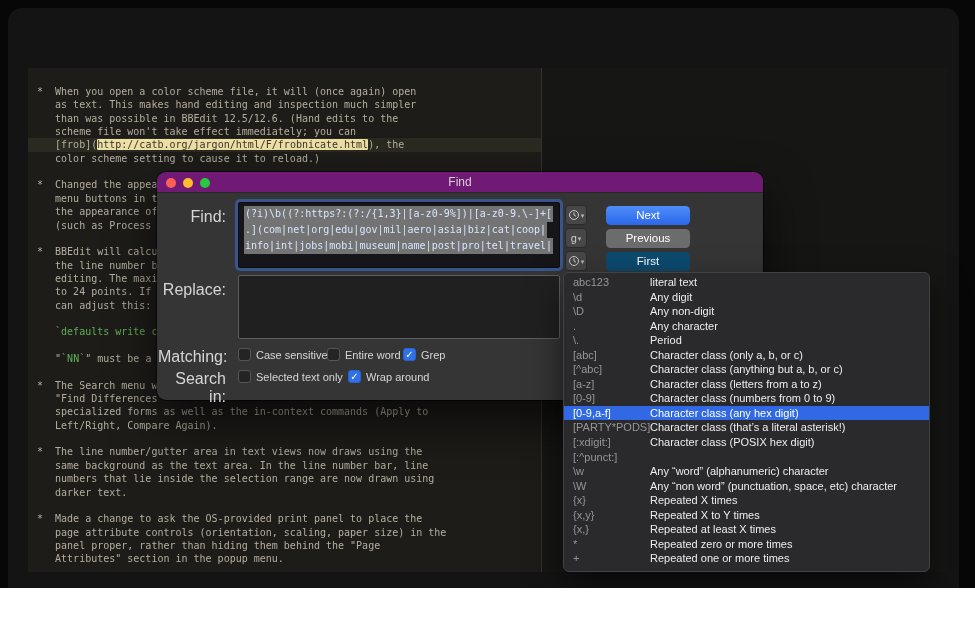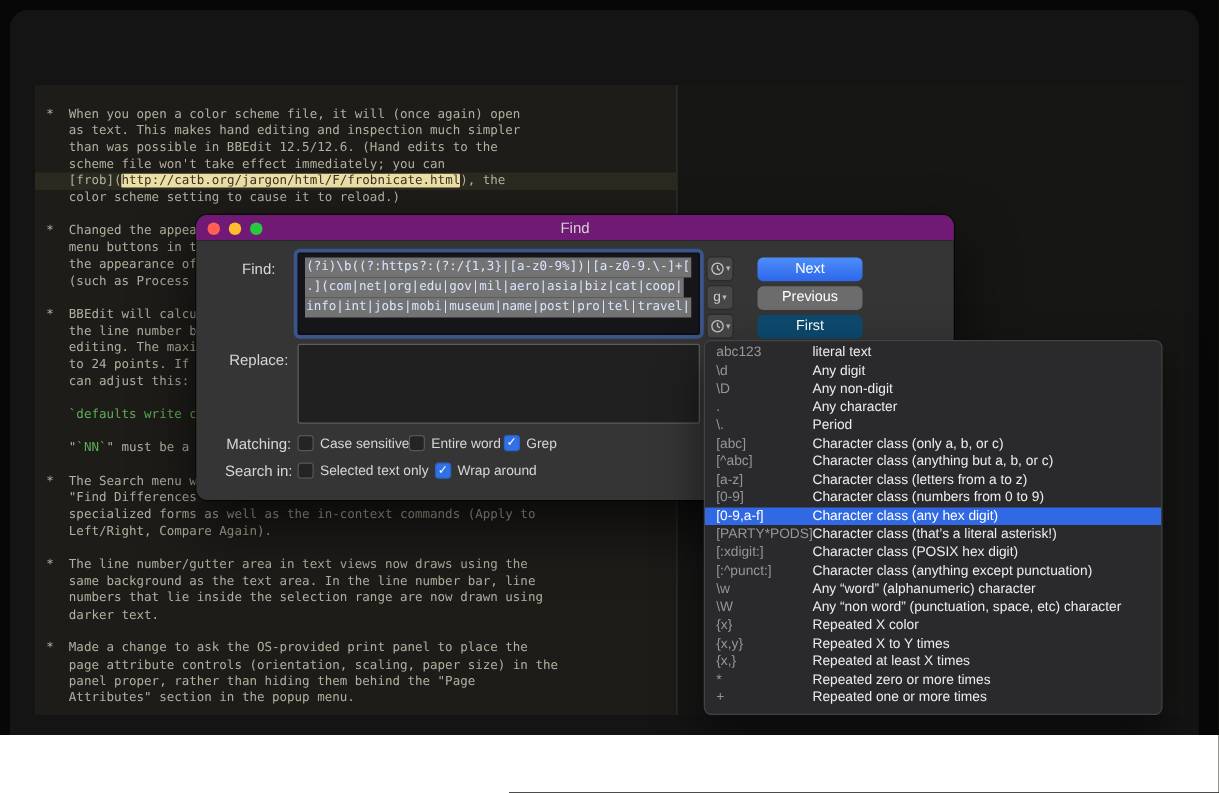--- a/index.html
+++ b/index.html
@@ -19,21 +19,21 @@
   .seg-sel{background:#ece0a6;color:#3a3426;border-radius:1px}
 
   
   .find-dialog{position:absolute;left:157px;top:172px;width:606px;height:228px;background:#353535;border-radius:9px;box-shadow:0 22px 48px rgba(0,0,0,.65),0 0 0 1px rgba(0,0,0,.55)}
   .titlebar{position:absolute;left:0;top:0;width:100%;height:21px;background:#701a75;border-radius:9px 9px 0 0;border-bottom:1px solid #272727}
   .t-title{position:absolute;left:0;width:100%;text-align:center;top:3px;font-size:12px;color:#d2d2d2}
   .lights{position:absolute;left:9px;top:5.5px;display:flex;gap:7px}
   .light{width:10px;height:10px;border-radius:50%}
   .l-red{background:#ff5f57}.l-yellow{background:#febc2e}.l-green{background:#28c840}
 
-  .dlg-label{position:absolute;left:16px;width:68px;text-align:center;font-size:12px;color:#d6d6d6}
+  .dlg-label{position:absolute;left:1px;width:68px;text-align:right;font-size:16px;color:#d6d6d6}
   .lbl-find{top:36px}.lbl-replace{top:109px}.lbl-matching{top:176px}.lbl-searchin{top:198px}
 
   .find-field{position:absolute;left:81px;top:30px;width:322px;height:66px;background:#16161a;border:1px solid #0d0d10;border-radius:2px;box-shadow:0 0 0 3px rgba(64,118,226,.5);padding:3px 5px;font-family:"DejaVu Sans Mono",monospace;font-size:10px;color:#d9e5ff;overflow:hidden}
   .find-line{height:16px;white-space:pre}
   .find-line span{display:inline-block;height:16px;line-height:16px;background:#737373;padding:0 1px}
 
   .replace-field{position:absolute;left:81px;top:103px;width:322px;height:64px;background:#202020;border:1px solid #5e5e5e;border-radius:2px}
 
   .side-btn{position:absolute;left:408px;width:22px;height:20px;background:#474747;border:1px solid #2b2b2b;border-radius:4px;display:flex;align-items:center;justify-content:center;gap:1px;color:#cccccc;font-size:11px}
   .sb-1{top:33px}.sb-2{top:56px}.sb-3{top:79px}
@@ -229,33 +229,32 @@
     <div class="menu-row">
       <span class="m-pat">[PARTY*PODS]</span>
       <span class="m-desc">Character class (that’s a literal asterisk!)</span>
     </div>
     <div class="menu-row">
       <span class="m-pat">[:xdigit:]</span>
       <span class="m-desc">Character class (POSIX hex digit)</span>
     </div>
     <div class="menu-row">
       <span class="m-pat">[:^punct:]</span>
-      <span class="m-desc">Character class (anything except punctuation)</span>
     </div>
     <div class="menu-row">
       <span class="m-pat">\w</span>
       <span class="m-desc">Any “word” (alphanumeric) character</span>
     </div>
     <div class="menu-row">
       <span class="m-pat">\W</span>
       <span class="m-desc">Any “non word” (punctuation, space, etc) character</span>
     </div>
     <div class="menu-row">
       <span class="m-pat">{x}</span>
-      <span class="m-desc">Repeated X color</span>
+      <span class="m-desc">Repeated X times</span>
     </div>
     <div class="menu-row">
       <span class="m-pat">{x,y}</span>
       <span class="m-desc">Repeated X to Y times</span>
     </div>
     <div class="menu-row">
       <span class="m-pat">{x,}</span>
       <span class="m-desc">Repeated at least X times</span>
     </div>
     <div class="menu-row">

